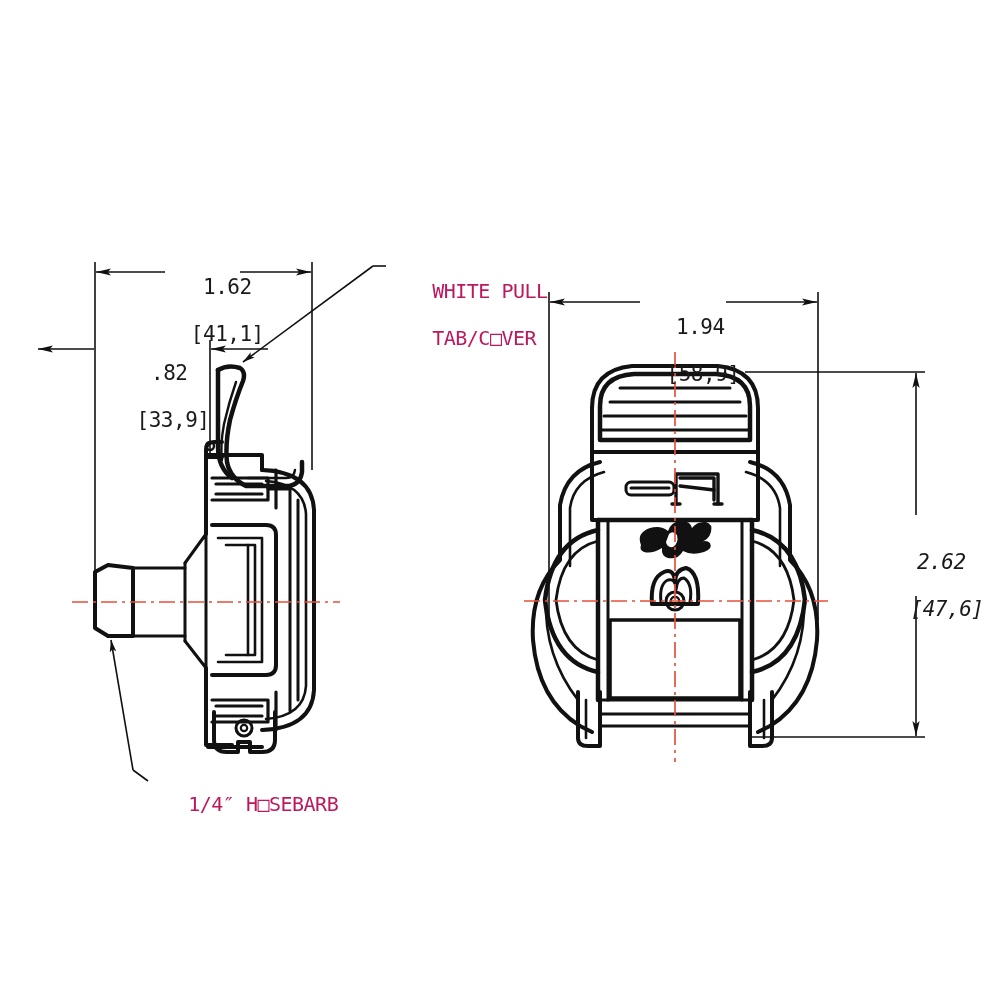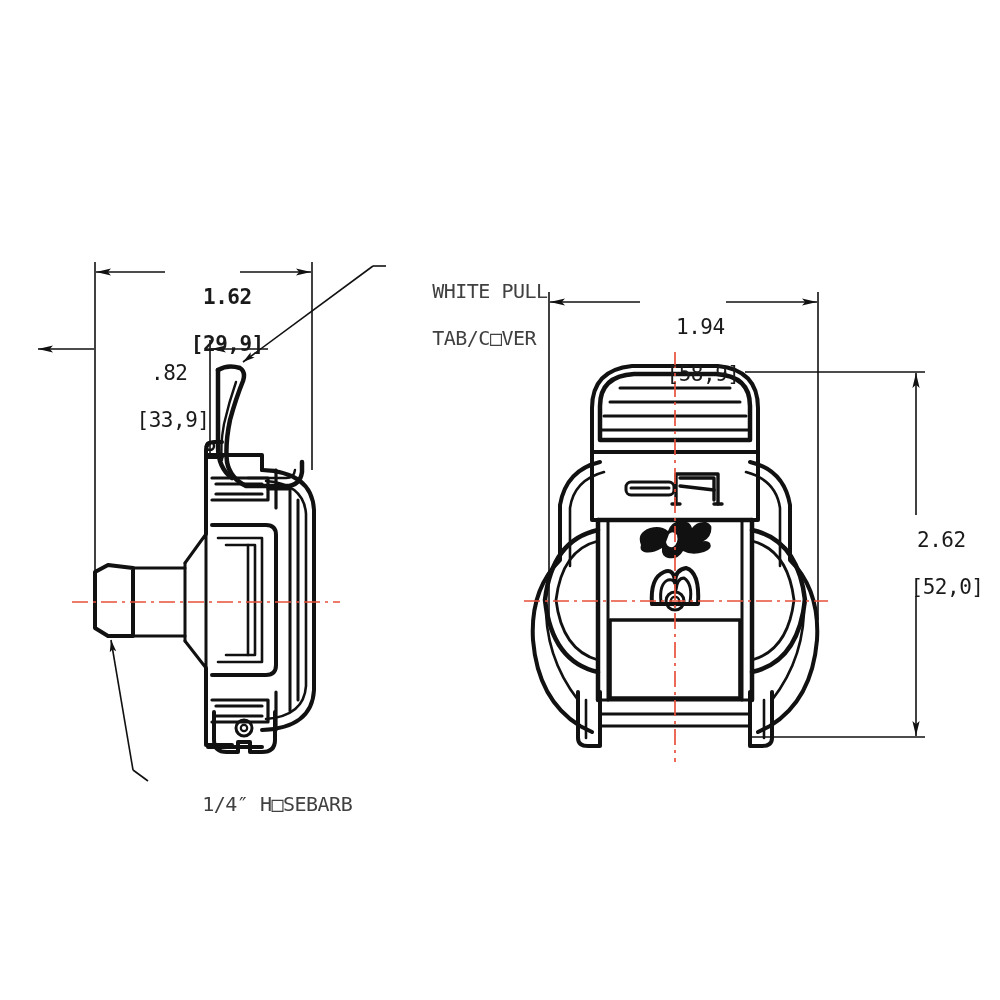--- a/index.html
+++ b/index.html
@@ -32,21 +32,21 @@
     color: #1a1a1a;
     white-space: pre;
     line-height: 1.12;
     letter-spacing: -0.5px;
     text-align: center;
   }
   .dim-main { font-size: 21px; }
   .note {
     position: absolute;
     font-family: "DejaVu Sans Mono", monospace;
-    color: #404040;
+    color: #be185d;
     font-size: 20px;
     line-height: 1.18;
     white-space: pre;
     letter-spacing: -0.5px;
   }
 </style>
 </head>
 <body>
 
 <div id="sheet">
@@ -291,42 +291,42 @@
       <path d="M669,534 Q673,530 677,535 Q679,543 673,547 Q667,548 666,542 Z" fill="#fff"></path>
     </g>
 
     <g stroke="#e8503a" stroke-width="1.7" stroke-dasharray="16 5 3 5" fill="none">
       <line x1="675" y1="352" x2="675" y2="762"></line>
       <line x1="524" y1="601" x2="828" y2="601"></line>
     </g>
 
   </svg>
 
-  <div class="dimtext dim-main" style="left:138px; top:262px; width:130px;font-weight:bold;">
+  <div class="dimtext dim-main" style="left:138px; top:252px; width:130px;">
     <span>1.62</span><br>
-    <span>[29,9]</span>
+    <span>[41,1]</span>
   </div>
 
   <div class="dimtext dim-main" style="left:88px; top:338px; width:114px;">
     <span>.82</span><br>
     <span>[33,9]</span>
   </div>
 
   <div class="dimtext dim-main" style="left:618px; top:292px; width:116px;text-align:center;">
     <span>1.94</span><br>
     <span>[58,9]</span>
   </div>
 
-  <div class="dimtext dim-main" style="left:862px; top:505px; width:110px;">
+  <div class="dimtext dim-main" style="left:862px; top:527px; width:110px;font-style:italic;">
     <span>2.62</span><br>
-    <span>[52,0]</span>
+    <span>[47,6]</span>
   </div>
 
   <div class="note" style="left:386px; top:256px;">
     <span>WHITE PULL</span><br>
     <span>TAB/C□VER</span>
   </div>
 
-  <div class="note" style="left:156px; top:769px;text-align:right;">
+  <div class="note" style="left:142px; top:769px;text-align:right;">
     <span>1/4″ H□SEBARB</span>
   </div>
 
 </div>
 
 </body></html>

